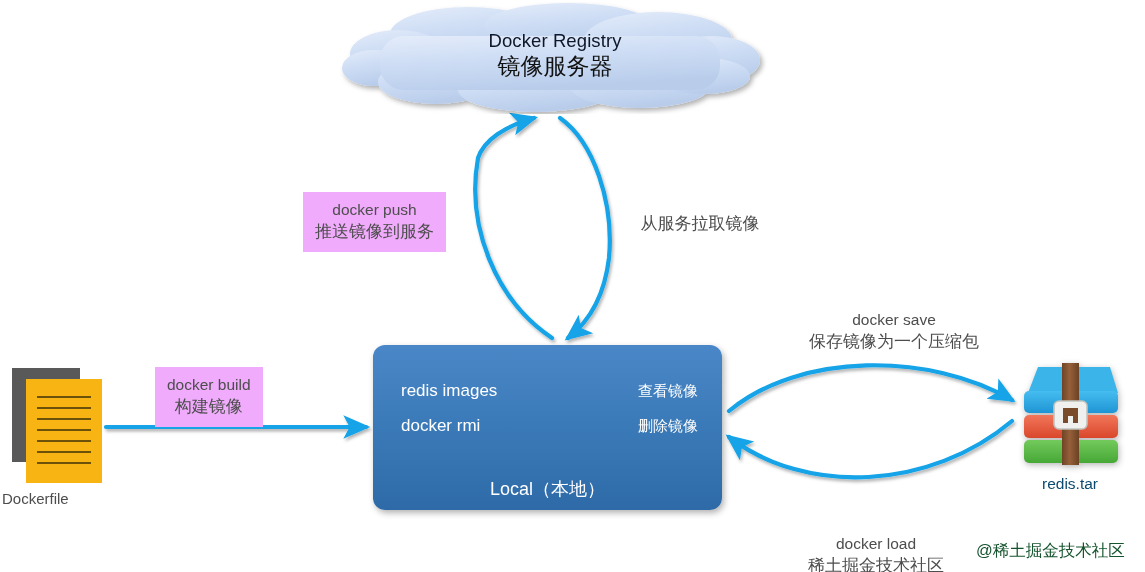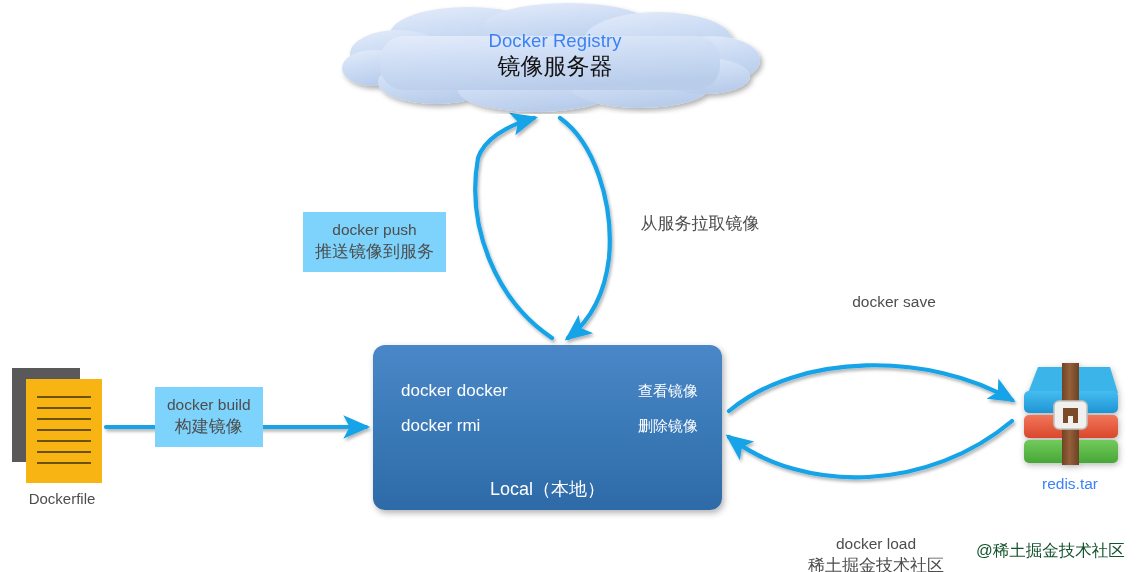--- a/index.html
+++ b/index.html
@@ -31,21 +31,21 @@
   #cloud-group svg { display: block; }
   .cloud-text {
     position: absolute;
     left: 0; right: 0;
     text-align: center;
     line-height: 1.28;
   }
   #cloud-title-en {
     top: 27px;
     font-size: 18.5px;
-    color: #3b82f6;
+    color: #0f172a;
     letter-spacing: 0.1px;
   }
   #cloud-title-cn {
     top: 50px;
     font-size: 23px;
     color: #111111;
   }
 
   
   #local-box {
@@ -91,29 +91,28 @@
   }
   .label .l-en {
     font-size: 15.5px;
     white-space: nowrap;
   }
   .label .l-cn {
     font-size: 17px;
     white-space: nowrap;
   }
   .label.boxed {
-    background: #7dd3fc;
+    background: #f0abfc;
     padding: 8px 12px 9px 12px;
-    margin-top: 20px;
   }
 
   #label-push  { left: 303px; top: 192px; }
   #label-pull  { left: 624px; top: 213px; width: 152px; }
   #label-build { left: 155px; top: 367px; }
-  #label-save  { left: 768px; top: 292px; width: 252px; }
+  #label-save  { left: 768px; top: 310px; width: 252px; }
   #label-load  { left: 768px; top: 513px; width: 216px; margin-top: 21px; }
 
   
   #dockerfile-group { left: 12px; top: 368px; width: 100px; height: 150px; }
   #df-back {
     position: absolute;
     left: 0; top: 0;
     width: 68px; height: 94px;
     background: #595959;
   }
@@ -127,41 +126,40 @@
     position: absolute;
     left: 11px;
     width: 54px;
     height: 2px;
     background: #6b5208;
   }
   #dockerfile-caption {
     position: absolute;
     left: -10px; top: 122px;
     width: 120px;
-    text-align: center;
     font-size: 15px;
     color: #4d4d4d;
     white-space: nowrap;
   }
 
   
   #rar-group { left: 1010px; top: 363px; width: 120px; height: 150px; }
   #rar-icon {
     position: absolute;
     left: 8px; top: 0;
     width: 104px; height: 108px;
     filter: drop-shadow(1px 2px 3px rgba(0,0,0,0.28));
   }
   #rar-caption {
     position: absolute;
     left: -6px; top: 112px;
     width: 132px;
     text-align: center;
     font-size: 15.5px;
-    color: #3b82f6;
+    color: #0c4a6e;
     white-space: nowrap;
   }
 
   
   #watermark {
     left: 976px; top: 540px;
     font-size: 16.5px;
     color: #14532d;
     white-space: nowrap;
   }
@@ -218,21 +216,21 @@
       <ellipse cx="364" cy="74" rx="46" ry="18"></ellipse>
       <rect x="40" y="34" width="340" height="54" rx="24"></rect>
     </g>
   </svg>
   <div class="cloud-text" id="cloud-title-en">Docker Registry</div>
   <div class="cloud-text" id="cloud-title-cn">镜像服务器</div>
 </div>
 
 <div class="abs" id="local-box">
   <div class="lb-row" id="lb-row-1">
-    <span class="lb-cmd">docker docker</span>
+    <span class="lb-cmd">redis images</span>
     <span class="lb-desc">查看镜像</span>
   </div>
   <div class="lb-row" id="lb-row-2">
     <span class="lb-cmd">docker rmi</span>
     <span class="lb-desc">删除镜像</span>
   </div>
   <div id="lb-footer">Local（本地）</div>
 </div>
 
 <div class="label boxed" id="label-push">
@@ -244,20 +242,21 @@
   <div class="l-cn">从服务拉取镜像</div>
 </div>
 
 <div class="label boxed" id="label-build">
   <div class="l-en">docker build</div>
   <div class="l-cn">构建镜像</div>
 </div>
 
 <div class="label" id="label-save">
   <div class="l-en">docker save</div>
+  <div class="l-cn">保存镜像为一个压缩包</div>
 </div>
 
 <div class="label" id="label-load">
   <div class="l-en">docker load</div>
   <div class="l-cn">稀土掘金技术社区</div>
 </div>
 
 <div class="abs" id="dockerfile-group">
   <div id="df-back"></div>
   <div id="df-front">

